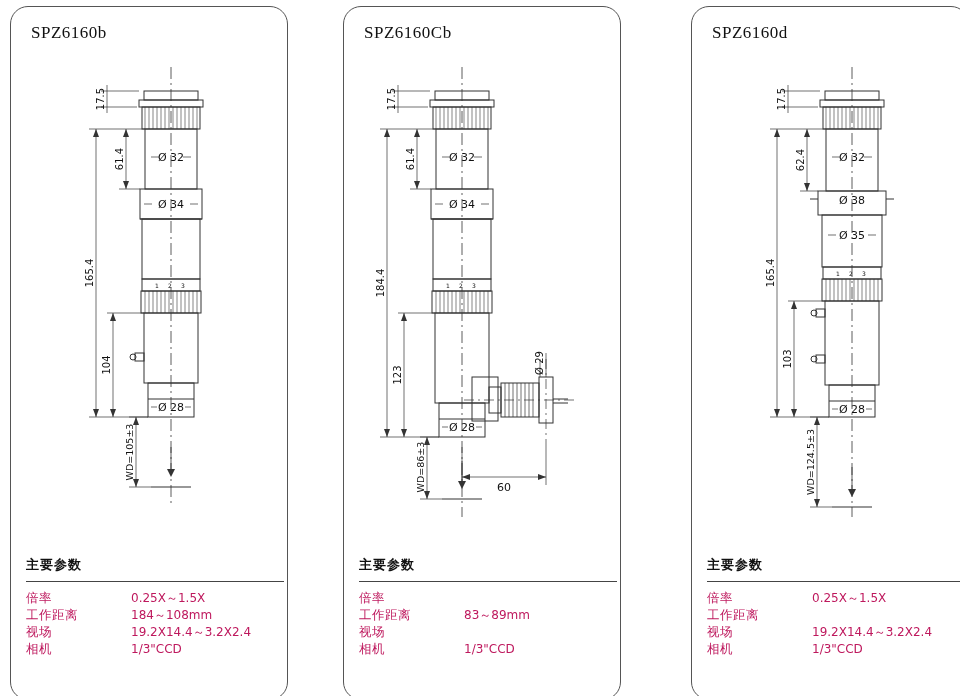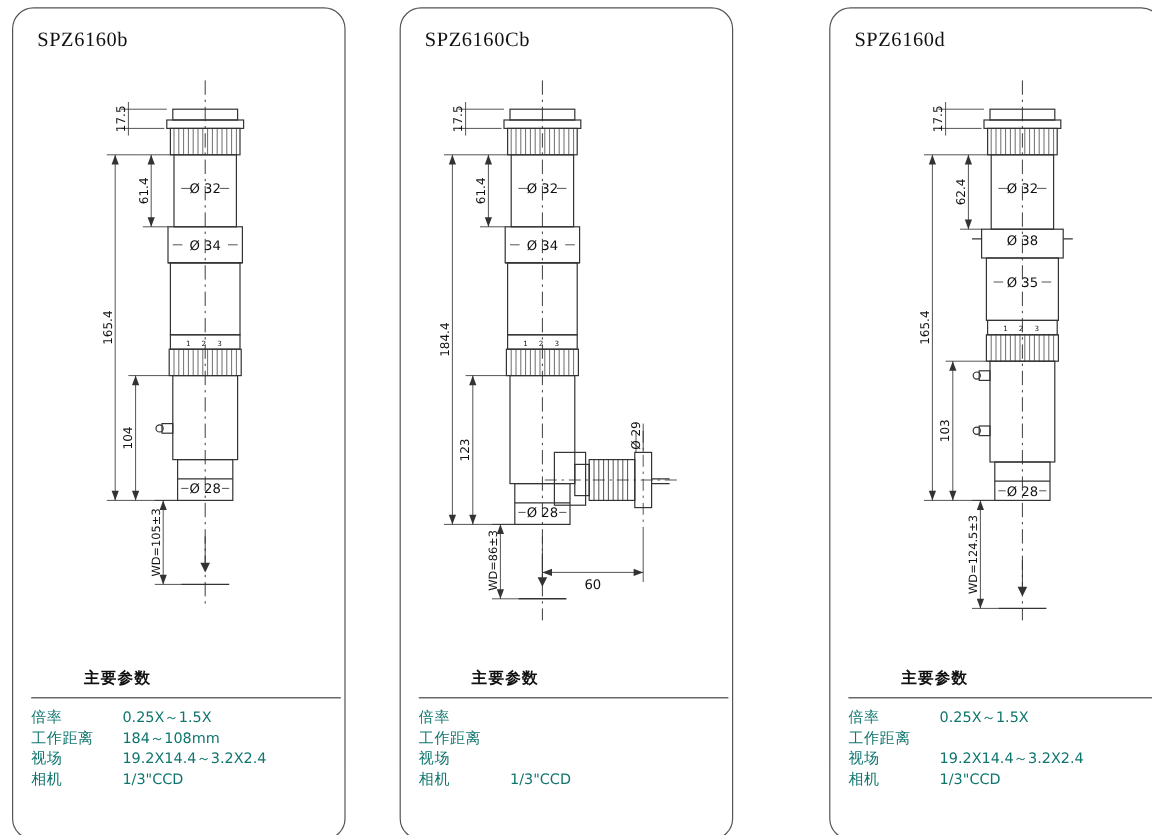--- a/index.html
+++ b/index.html
@@ -21,21 +21,21 @@
     width: 960px;
     height: 696px;
   }
   .col {
     position: absolute;
     top: 0;
     width: 290px;
     height: 696px;
   }
   .col-0 { left: 10px; }
-  .col-1 { left: 333px; }
+  .col-1 { left: 343px; }
   .col-2 { left: 691px; }
 
   .panel {
     position: absolute;
     left: 0;
     top: 6px;
     width: 278px;
     height: 694px;
     border: 1.6px solid #555;
     border-radius: 18px;
@@ -66,44 +66,44 @@
     left: 16px;
     top: 556px;
     width: 262px;
   }
   .specs-title {
     font-size: 13px;
     font-weight: bold;
     color: #111;
     letter-spacing: 1px;
     margin-bottom: 7px;
-    margin-left: 44px;
   }
   .specs-rule {
     border-top: 1.4px solid #444;
     width: 258px;
     margin-bottom: 8px;
   }
   .spec-row {
     display: flex;
     align-items: flex-start;
     font-size: 12.5px;
     line-height: 17px;
-    color: #0f766e;
+    color: #be185d;
   }
   .spec-key {
     width: 76px;
     flex: none;
     letter-spacing: 0.5px;
   }
   .spec-val {
     flex: 1;
     font-family: "DejaVu Sans", sans-serif;
     letter-spacing: 0px;
     font-size: 12px;
+    margin-left: 29px;
   }
 </style>
 </head>
 <body>
 
 <div class="sheet">
 
   <div class="col col-0">
     <div class="panel">
       <div class="panel-title">SPZ6160b</div>
@@ -391,20 +391,21 @@
       </div>
     </div>
     <div class="specs">
       <div class="specs-title">主要参数</div>
       <div class="specs-rule"></div>
       <div class="spec-row">
         <div class="spec-key">倍率</div>
       </div>
       <div class="spec-row">
         <div class="spec-key">工作距离</div>
+        <div class="spec-val">83～89mm</div>
       </div>
       <div class="spec-row">
         <div class="spec-key">视场</div>
       </div>
       <div class="spec-row">
         <div class="spec-key">相机</div>
         <div class="spec-val">1/3"CCD</div>
       </div>
     </div>
   </div>

